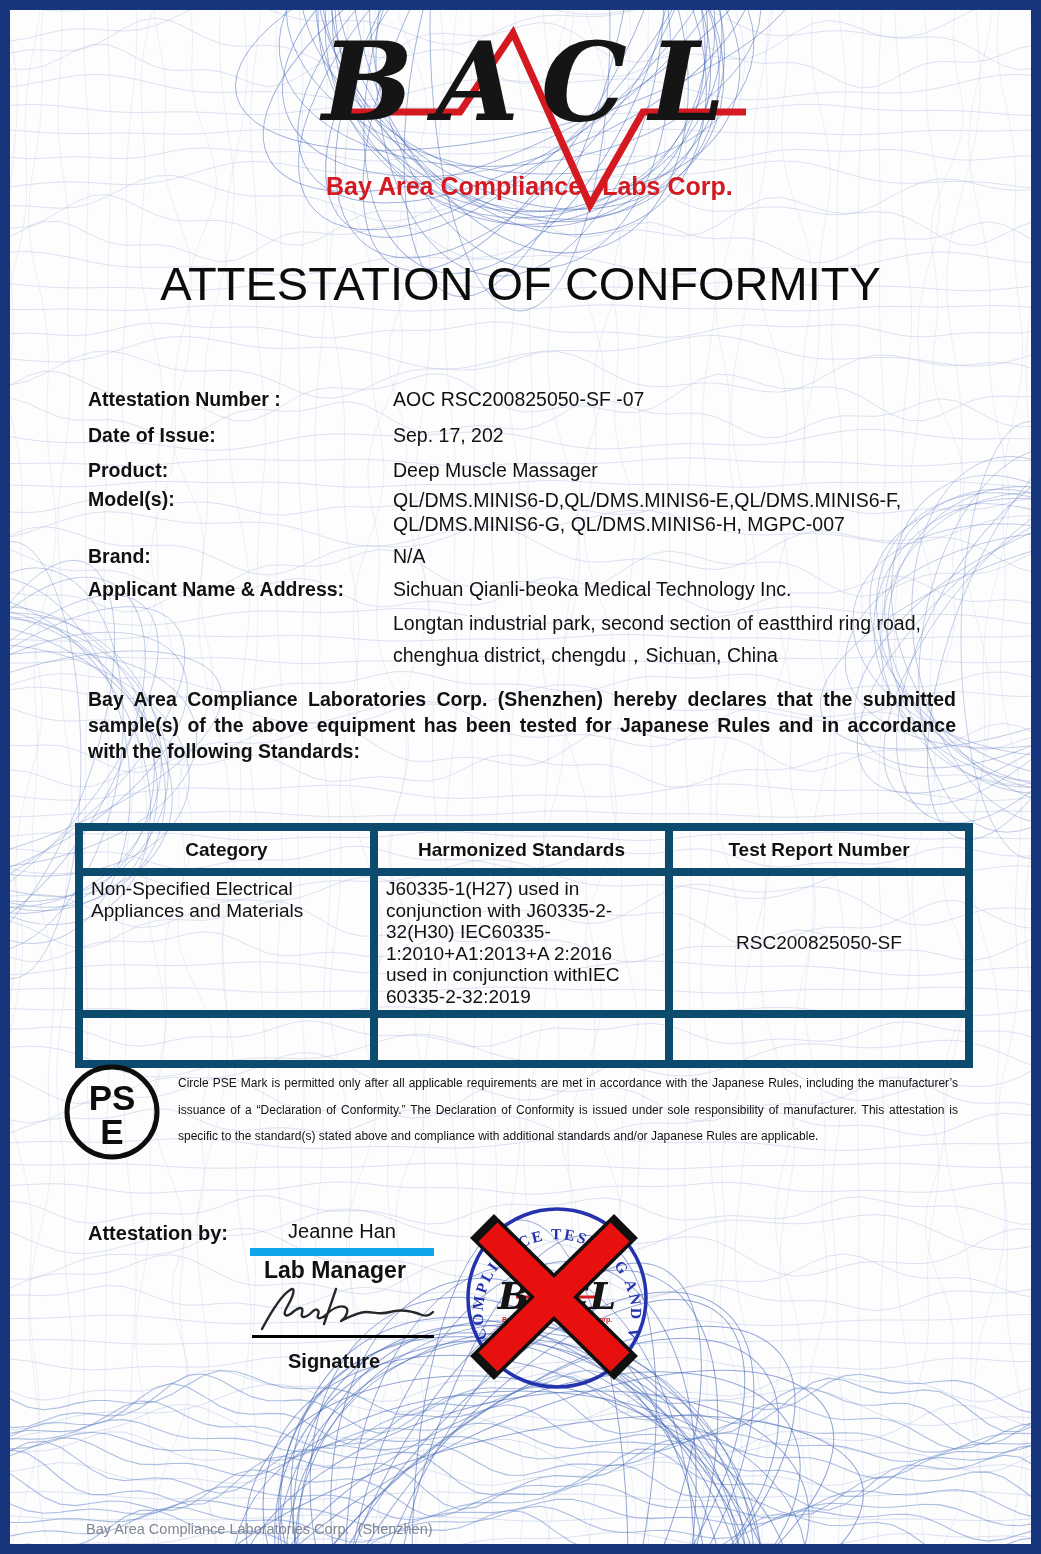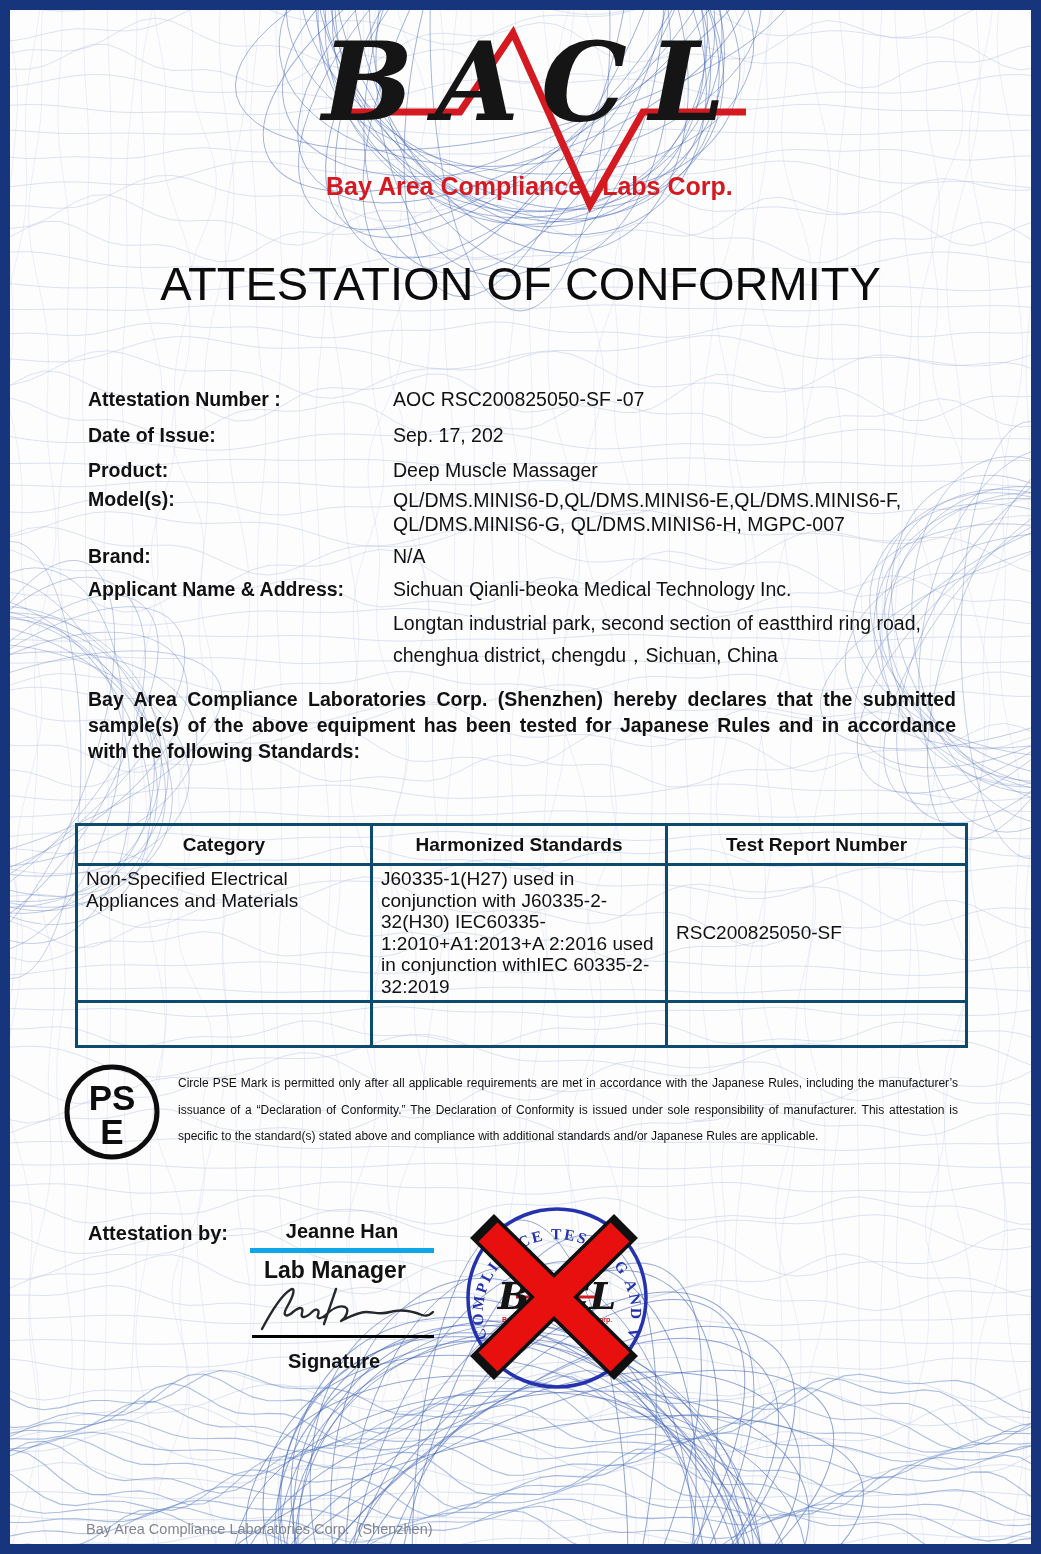--- a/index.html
+++ b/index.html
@@ -34,36 +34,36 @@
   .frow .val{flex:1;}
   .mline{line-height:24px;}
   .addr{margin-left:305px;line-height:32px;margin-top:6px;}
 
   
   .decl{left:88px;top:666px;width:868px;font-size:19.5px;font-weight:bold;
     line-height:26px;text-align:justify;}
 
   
   table.std{left:75px;top:823px;width:890px;border-collapse:collapse;table-layout:fixed;position:absolute;}
-  table.std th,table.std td{border:3px solid #0c4a6e;font-size:19px;padding:2px 8px;overflow-wrap:anywhere;}
+  table.std th,table.std td{border:8px solid #0c4a6e;font-size:19px;padding:2px 8px;overflow-wrap:anywhere;}
   table.std th{height:33px;font-weight:bold;text-align:center;}
   td.cat{vertical-align:top;line-height:22px;height:130px;}
   td.hs{vertical-align:top;line-height:21.5px;}
-  td.rep{vertical-align:middle;text-align:left;margin-top:37px;}
+  td.rep{vertical-align:middle;text-align:center;margin-top:37px;}
   tr.empty td{height:38px;}
 
   
   .psemark{left:62px;top:1062px;}
   .psenote{left:178px;top:1058px;width:780px;font-size:12px;line-height:26.5px;
     text-align:justify;}
 
   
   .attby{left:88px;top:1222px;font-size:20px;font-weight:bold;}
   .attname{left:250px;top:1220px;width:184px;text-align:center;font-size:20px;
-    font-weight:bold;border-bottom:5px solid #0ea5e9;padding-bottom:5px;}
+    font-weight:normal;border-bottom:8px solid #0ea5e9;padding-bottom:5px;}
   .attrole{left:264px;top:1257px;font-size:23px;font-weight:bold;}
   .sig{left:250px;top:1281px;}
   .sigline{left:252px;top:1335px;width:182px;height:3px;background:#000;}
   .siglabel{left:288px;top:1350px;font-size:20px;font-weight:bold;}
 
   
   .stamp{left:464px;top:1205px;}
 
   
   .footer{left:86px;top:1482px;font-size:14.5px;line-height:19px;

